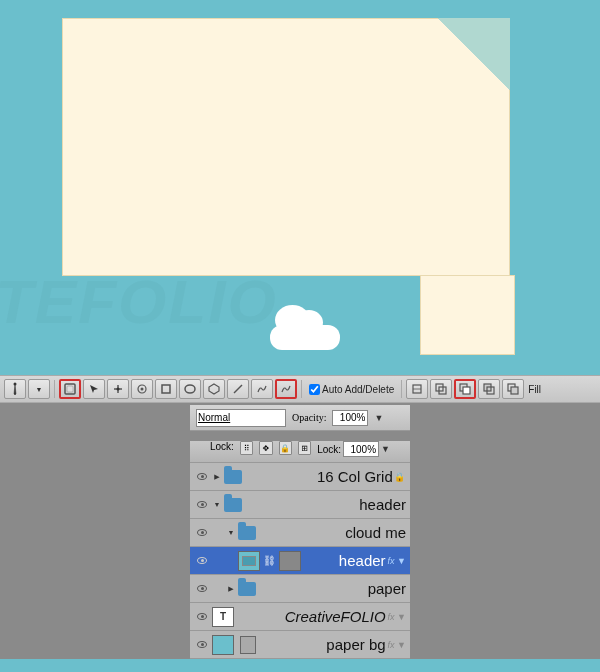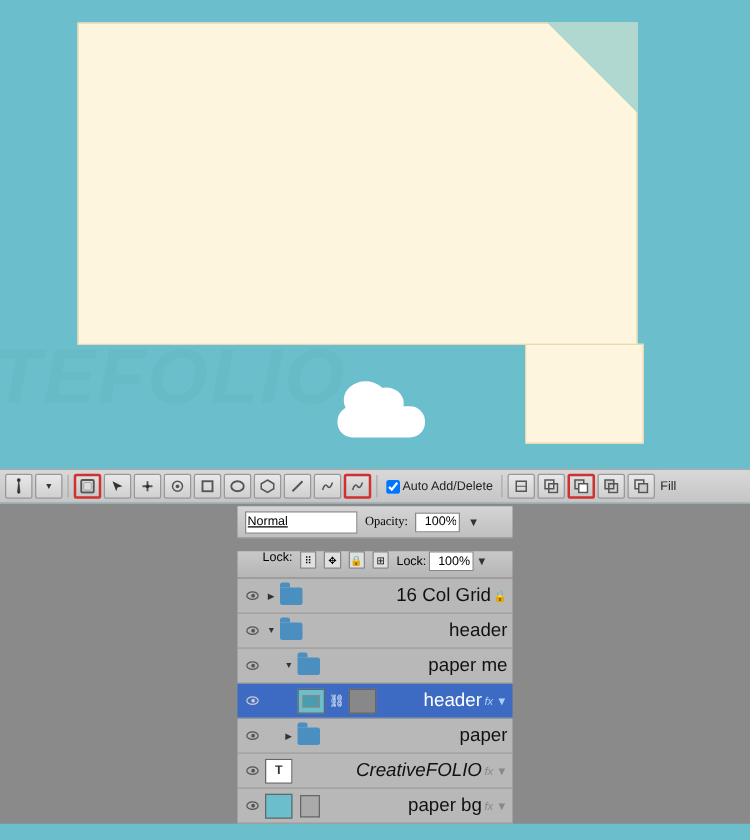--- a/index.html
+++ b/index.html
@@ -596,21 +596,21 @@
 
     <div class="layer-row">
       <div class="eye-icon">
         <div class="eye-circle">
             <div class="eye-pupil"></div>
           </div>
       </div>
       <div style="width:12px;flex-shrink:0;"></div>
       <div class="expand-arrow">▼</div>
       <div class="folder-icon"></div>
-      <span class="layer-name">paper me</span>
+      <span class="layer-name">cloud me</span>
     </div>
 
     <div class="layer-row selected">
       <div class="eye-icon">
         <div class="eye-circle" style="border-color:#ccc;">
             <div class="eye-pupil" style="background:#ccc;"></div>
           </div>
       </div>
       <div style="width:24px;flex-shrink:0;"></div>
       <div class="thumbnail monitor">

